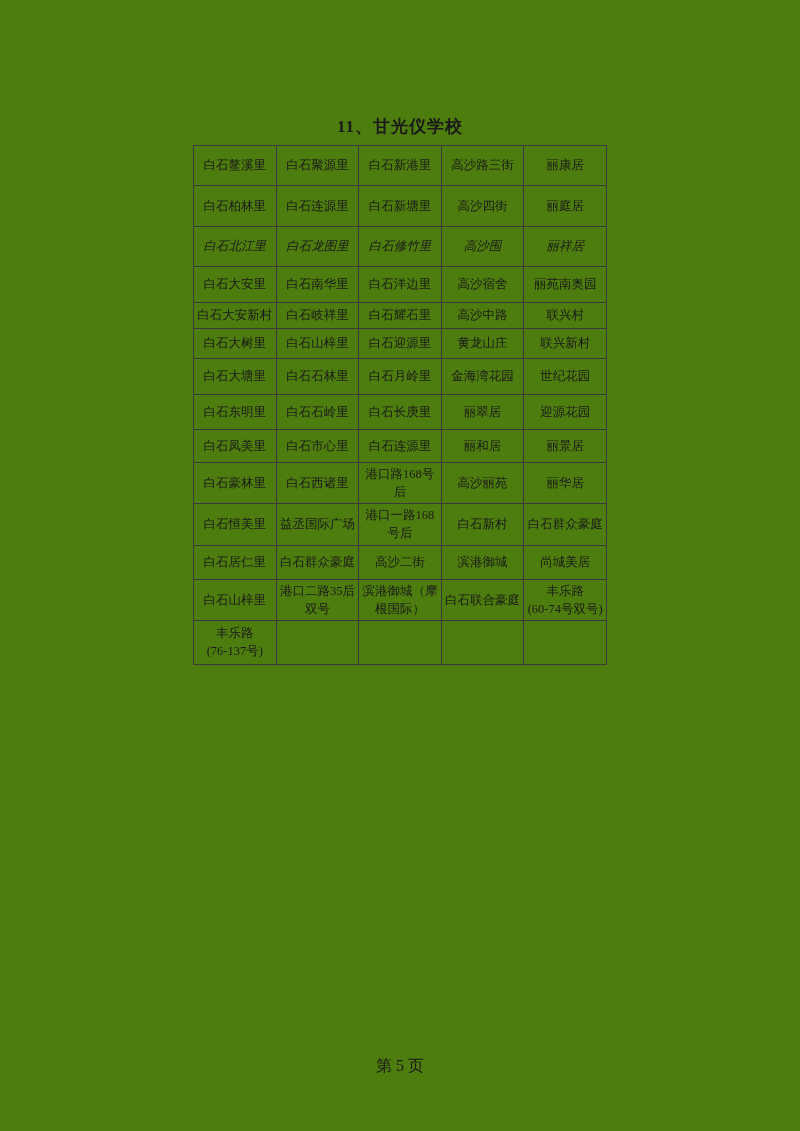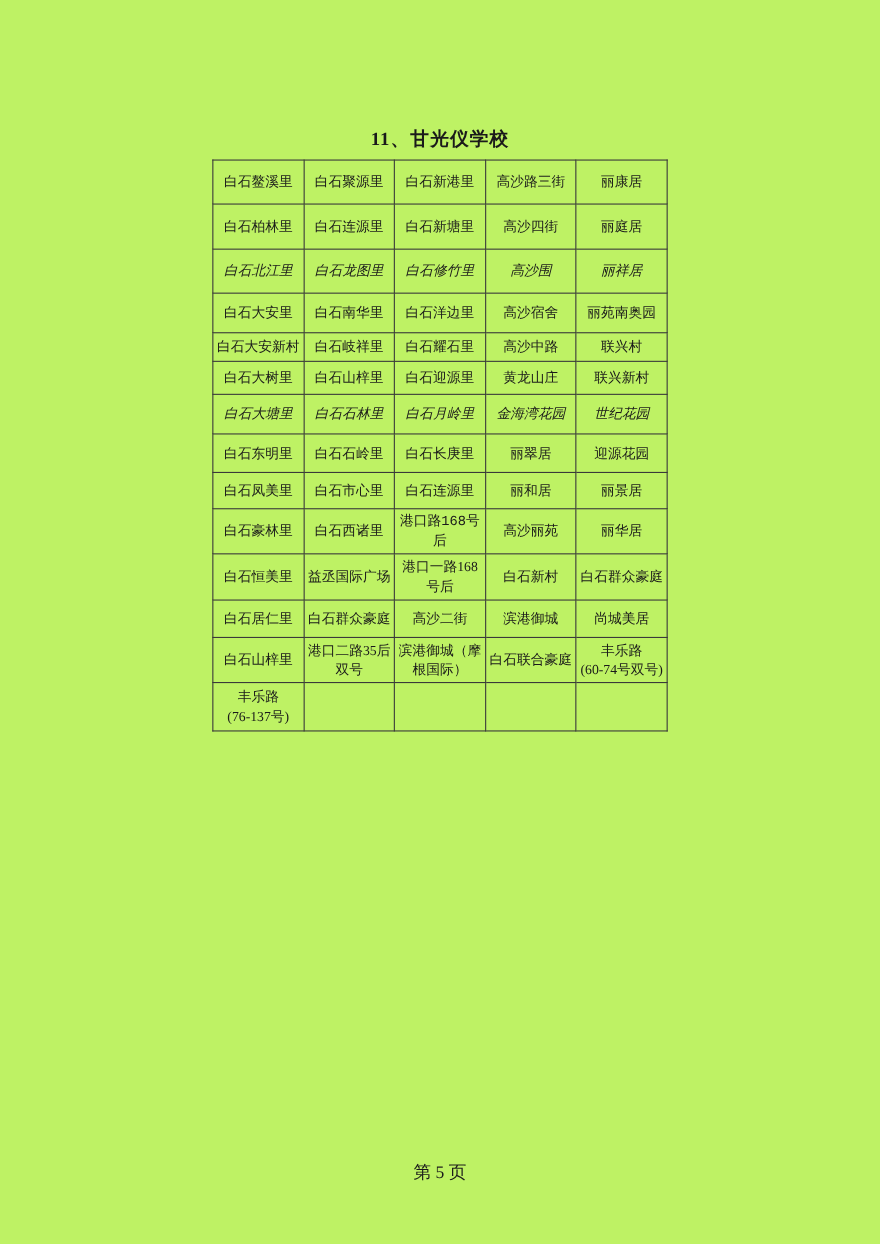--- a/index.html
+++ b/index.html
@@ -11,21 +11,21 @@
     width: 800px;
     height: 1131px;
     position: relative;
     font-family: "Liberation Serif", "DejaVu Serif", serif;
     color: #1a1a1a;
   }
   .doc-page {
     width: 800px;
     height: 1131px;
     position: relative;
-    background: #bef264;
+    background: #4d7c0f;
     overflow: hidden;
   }
   .doc-title {
     margin: 0;
     padding-top: 115px;
     text-align: center;
     font-size: 17px;
     font-weight: bold;
     letter-spacing: 1px;
   }
@@ -45,24 +45,24 @@
     white-space: pre-line;
     overflow: hidden;
   }
   
   tr.r0  { height: 40px; }
   tr.r1  { height: 41px; }
   tr.r2  { height: 40px; font-style: italic; }
   tr.r3  { height: 36px; }
   tr.r4  { height: 26px; }
   tr.r5  { height: 30px; }
-  tr.r6  { height: 36px; font-style: italic; }
+  tr.r6  { height: 36px; }
   tr.r7  { height: 35px; }
   tr.r8  { height: 33px; }
-  tr.r9  { height: 35px; font-family: Liberation Mono, monospace; }
+  tr.r9  { height: 35px; }
   tr.r10 { height: 35px; }
   tr.r11 { height: 34px; }
   tr.r12 { height: 39px; }
   tr.r13 { height: 44px; }
   .page-footer {
     position: absolute;
     left: 0;
     right: 0;
     top: 1056px;
     text-align: center;

